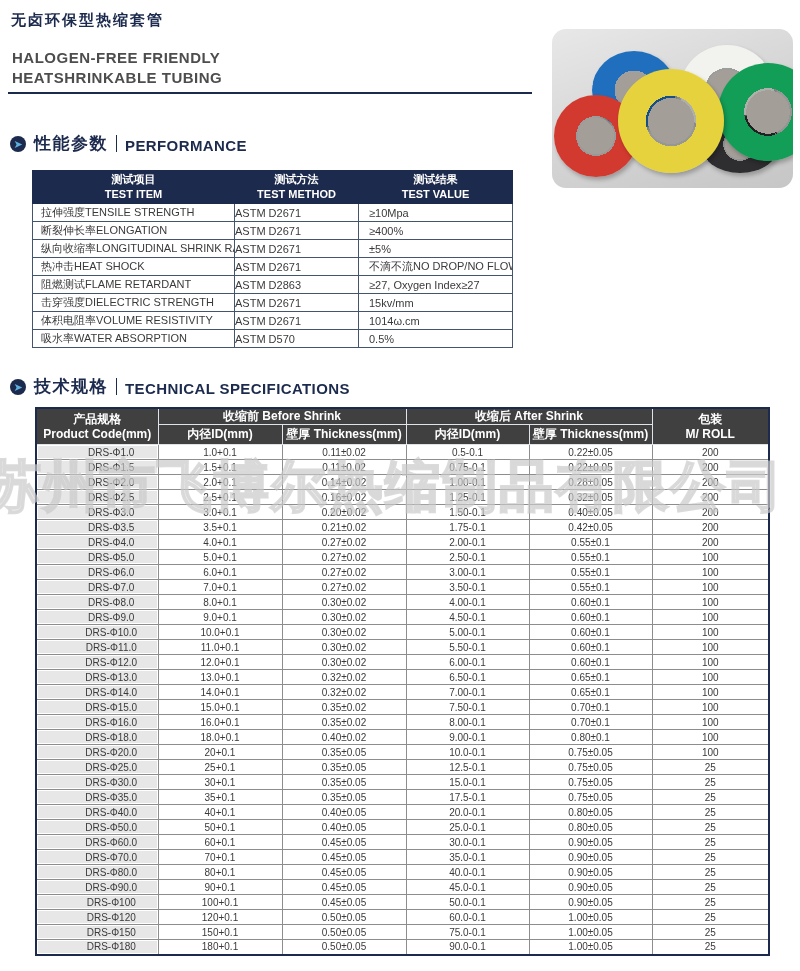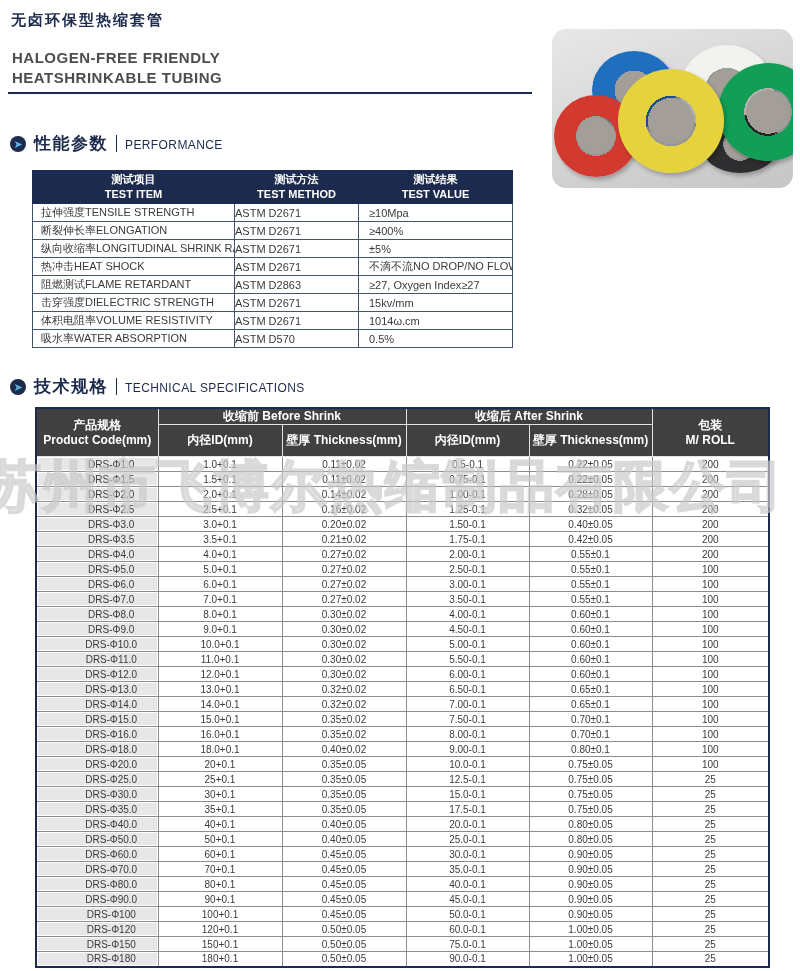--- a/index.html
+++ b/index.html
@@ -40,21 +40,21 @@
   
   .section-head { position:absolute; display:flex; align-items:center; }
   .section-head.perf  { left:10px; top:132px; }
   .section-head.specs { left:10px; top:375px; }
   .bullet {
     width:16px; height:16px; border-radius:50%; background:#1c2a4d;
     color:#5fb0e0; font-size:11px; line-height:16px; text-align:center; margin-right:8px;
   }
   .sec-cn { font-size:17px; font-weight:bold; color:#1c2a4d; letter-spacing:1.5px; }
   .sec-sep { width:1px; height:17px; background:#1c2a4d; margin:0 8px; }
-  .sec-en { font-size:12px; font-weight:normal; color:#1c2a4d; letter-spacing:0.4px; padding-top:3px; }
+  .sec-en { font-size:15px; font-weight:bold; color:#1c2a4d; letter-spacing:0.4px; padding-top:3px; }
 
   
   #perf-table {
     position:absolute; left:32px; top:170px; width:480px;
     border-collapse:collapse; table-layout:fixed;
   }
   #perf-table th {
     background:#1c2a4d; color:#ffffff; font-size:11px; font-weight:bold;
     height:33px; line-height:1.35; border:1px solid #1c2a4d; text-align:center;margin-left:28px;
   }
@@ -68,21 +68,21 @@
   
   #spec-table {
     position:absolute; left:35px; top:407px; width:733px;
     border-collapse:collapse; table-layout:fixed; border:2px solid #1c2a4d;
   }
   #spec-table th {
     background:#404040; color:#ffffff; font-size:12px; font-weight:bold;
     border:1px solid #dfe3ea; text-align:center; line-height:1.25;
   }
   #spec-table thead tr:first-child th { height:15px; }
-  #spec-table thead tr:last-child  th { height:32px; }
+  #spec-table thead tr:last-child  th { height:20px; }
   #spec-table td {
     border:1px solid #8d8d8d; font-size:10px; color:#3a3a3a;
     height:15px; padding:0; text-align:center; white-space:nowrap; overflow:hidden;
   }
   #spec-table td.code { background:#e7e7e7; box-shadow:inset 0 0 0 1px #ffffff;padding-left:28px; }
 
   
   .watermark {
     position:absolute; left:-14px; top:450px; z-index:6;
     font-size:55px; font-weight:bold; letter-spacing:2px; white-space:nowrap;

